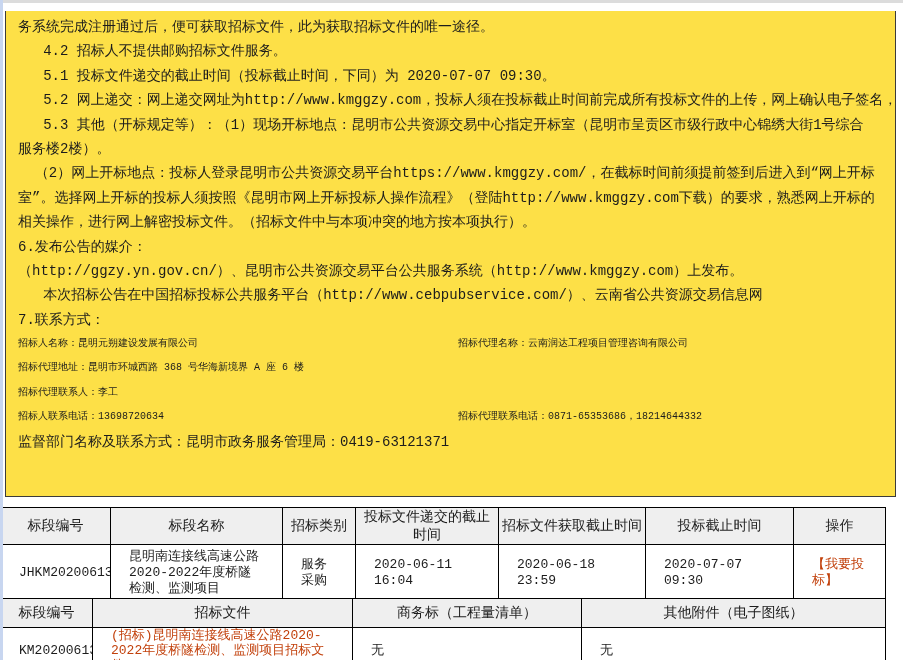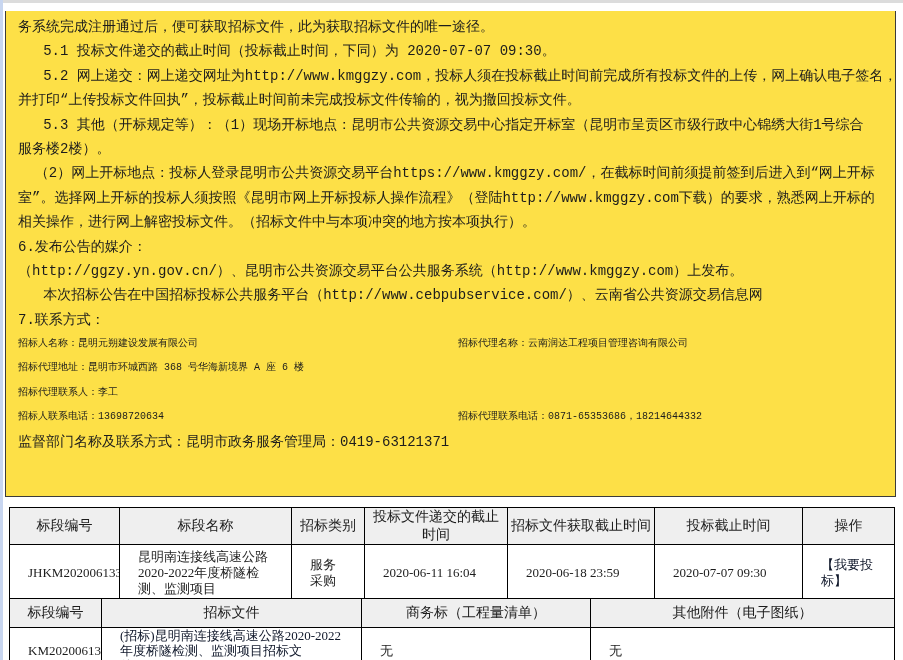--- a/index.html
+++ b/index.html
@@ -16,46 +16,46 @@
     position:absolute;left:5px;top:3px;width:891px;height:486px;
     box-sizing:border-box;background:#fde047;
     border:1px solid #3b3b3b;border-top:none;
     padding:4px 8px 0 12px;overflow:hidden;margin-top:8px;
   }
   .doc-line{white-space:pre;height:24.4px;line-height:24.4px;font-size:14px;}
   .contact-row{display:flex;height:24.4px;line-height:24.4px;font-size:10px;}
   .contact-left{flex:0 0 440px;white-space:pre;overflow:hidden;}
   .contact-right{flex:1;white-space:pre;overflow:hidden;}
 
-  table{border-collapse:collapse;table-layout:fixed;background:#fff;position:absolute;left:9px;font-family:Liberation Serif, serif;}
+  table{border-collapse:collapse;table-layout:fixed;background:#fff;position:absolute;left:0;}
   #bid-table{top:507px;width:885px;}
   #file-table{top:598px;width:885px;}
   th{
     background:#efefef;border:1px solid #000;font-weight:normal;
     font-size:14px;height:28px;padding:0 2px;text-align:center;overflow:hidden;
   }
   td{
     border:1px solid #000;font-size:13px;text-align:left;
     padding:0 18px;overflow:hidden;vertical-align:middle;line-height:16px;
   }
   #bid-table td{height:55px;}
   #file-table td{height:29px;line-height:15px;}
-  a.navy-link{color:#0f172a;text-decoration:none;cursor:pointer;}
+  a.navy-link{color:#c2410c;text-decoration:none;cursor:pointer;}
 </style>
 </head>
 <body>
 
 <div class="top-bar"></div>
 <div class="left-strip"></div>
 
 <div class="doc-box">
   <div class="doc-line">务系统完成注册通过后，便可获取招标文件，此为获取招标文件的唯一途径。</div>
+  <div class="doc-line">   4.2 招标人不提供邮购招标文件服务。</div>
   <div class="doc-line">   5.1 投标文件递交的截止时间（投标截止时间，下同）为 2020-07-07 09:30。</div>
   <div class="doc-line">   5.2 网上递交：网上递交网址为http://www.kmggzy.com，投标人须在投标截止时间前完成所有投标文件的上传，网上确认电子签名，</div>
-  <div class="doc-line">并打印“上传投标文件回执”，投标截止时间前未完成投标文件传输的，视为撤回投标文件。</div>
   <div class="doc-line">   5.3 其他（开标规定等）：（1）现场开标地点：昆明市公共资源交易中心指定开标室（昆明市呈贡区市级行政中心锦绣大街1号综合</div>
   <div class="doc-line">服务楼2楼）。</div>
   <div class="doc-line">  （2）网上开标地点：投标人登录昆明市公共资源交易平台https://www.kmggzy.com/，在截标时间前须提前签到后进入到“网上开标</div>
   <div class="doc-line">室”。选择网上开标的投标人须按照《昆明市网上开标投标人操作流程》（登陆http://www.kmggzy.com下载）的要求，熟悉网上开标的</div>
   <div class="doc-line">相关操作，进行网上解密投标文件。（招标文件中与本项冲突的地方按本项执行）。</div>
   <div class="doc-line">6.发布公告的媒介：</div>
   <div class="doc-line">（http://ggzy.yn.gov.cn/）、昆明市公共资源交易平台公共服务系统（http://www.kmggzy.com）上发布。</div>
   <div class="doc-line">   本次招标公告在中国招标投标公共服务平台（http://www.cebpubservice.com/）、云南省公共资源交易信息网</div>
   <div class="doc-line">7.联系方式：</div>
 

